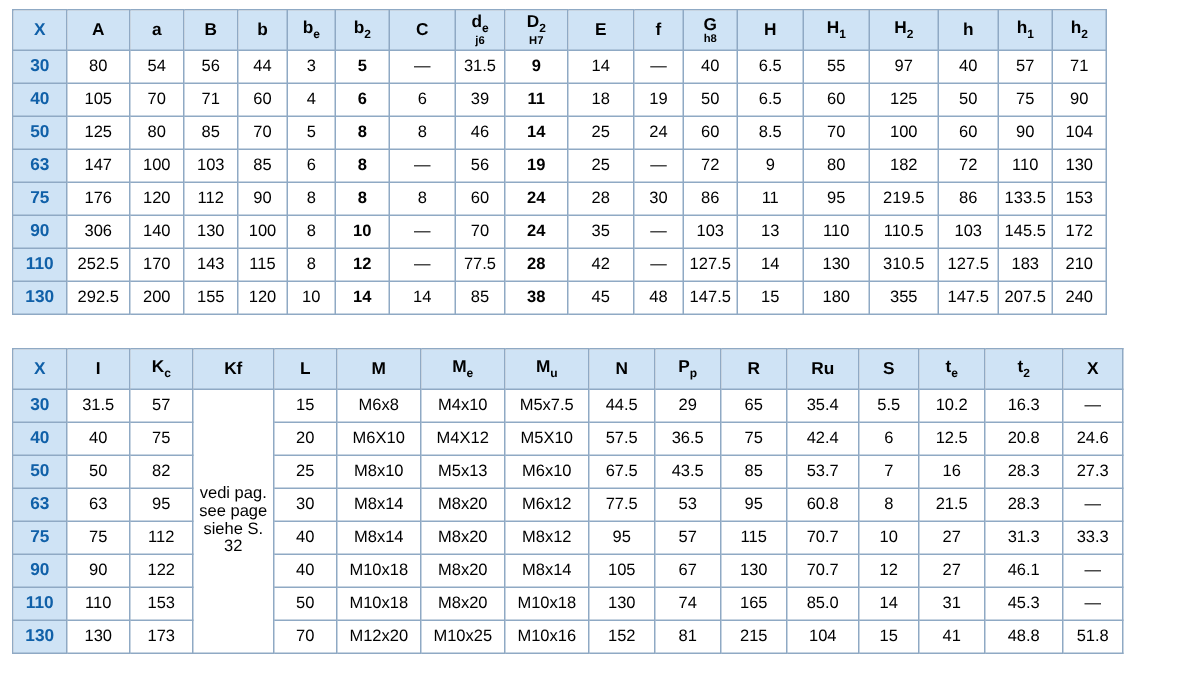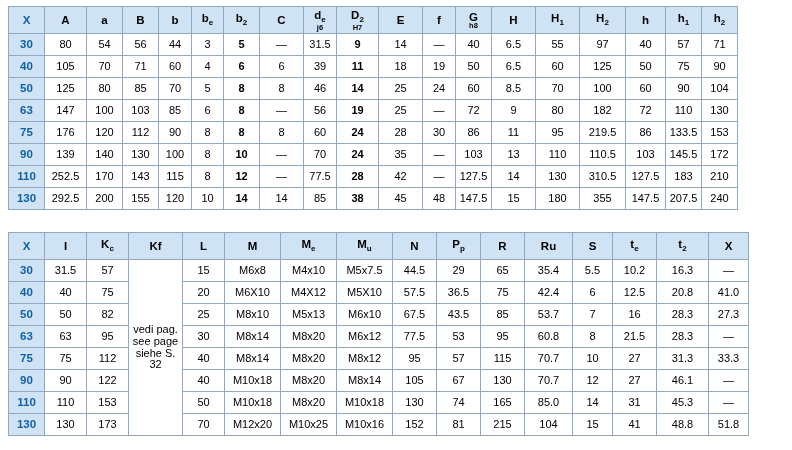--- a/index.html
+++ b/index.html
@@ -233,21 +233,21 @@
             <td>86</td>
             <td>11</td>
             <td>95</td>
             <td>219.5</td>
             <td>86</td>
             <td>133.5</td>
             <td>153</td>
           </tr>
           <tr>
             <td class="firstcol">90</td>
-            <td>139</td>
+            <td>306</td>
             <td>140</td>
             <td>130</td>
             <td>100</td>
             <td>8</td>
             <td class="bold">10</td>
             <td>—</td>
             <td>70</td>
             <td class="bold">24</td>
             <td>35</td>
             <td>—</td>
@@ -372,21 +372,21 @@
             <td>M6X10</td>
             <td>M4X12</td>
             <td>M5X10</td>
             <td>57.5</td>
             <td>36.5</td>
             <td>75</td>
             <td>42.4</td>
             <td>6</td>
             <td>12.5</td>
             <td>20.8</td>
-            <td>41.0</td>
+            <td>24.6</td>
           </tr>
           <tr>
             <td class="firstcol">50</td>
             <td>50</td>
             <td>82</td>
             <td>25</td>
             <td>M8x10</td>
             <td>M5x13</td>
             <td>M6x10</td>
             <td>67.5</td>

